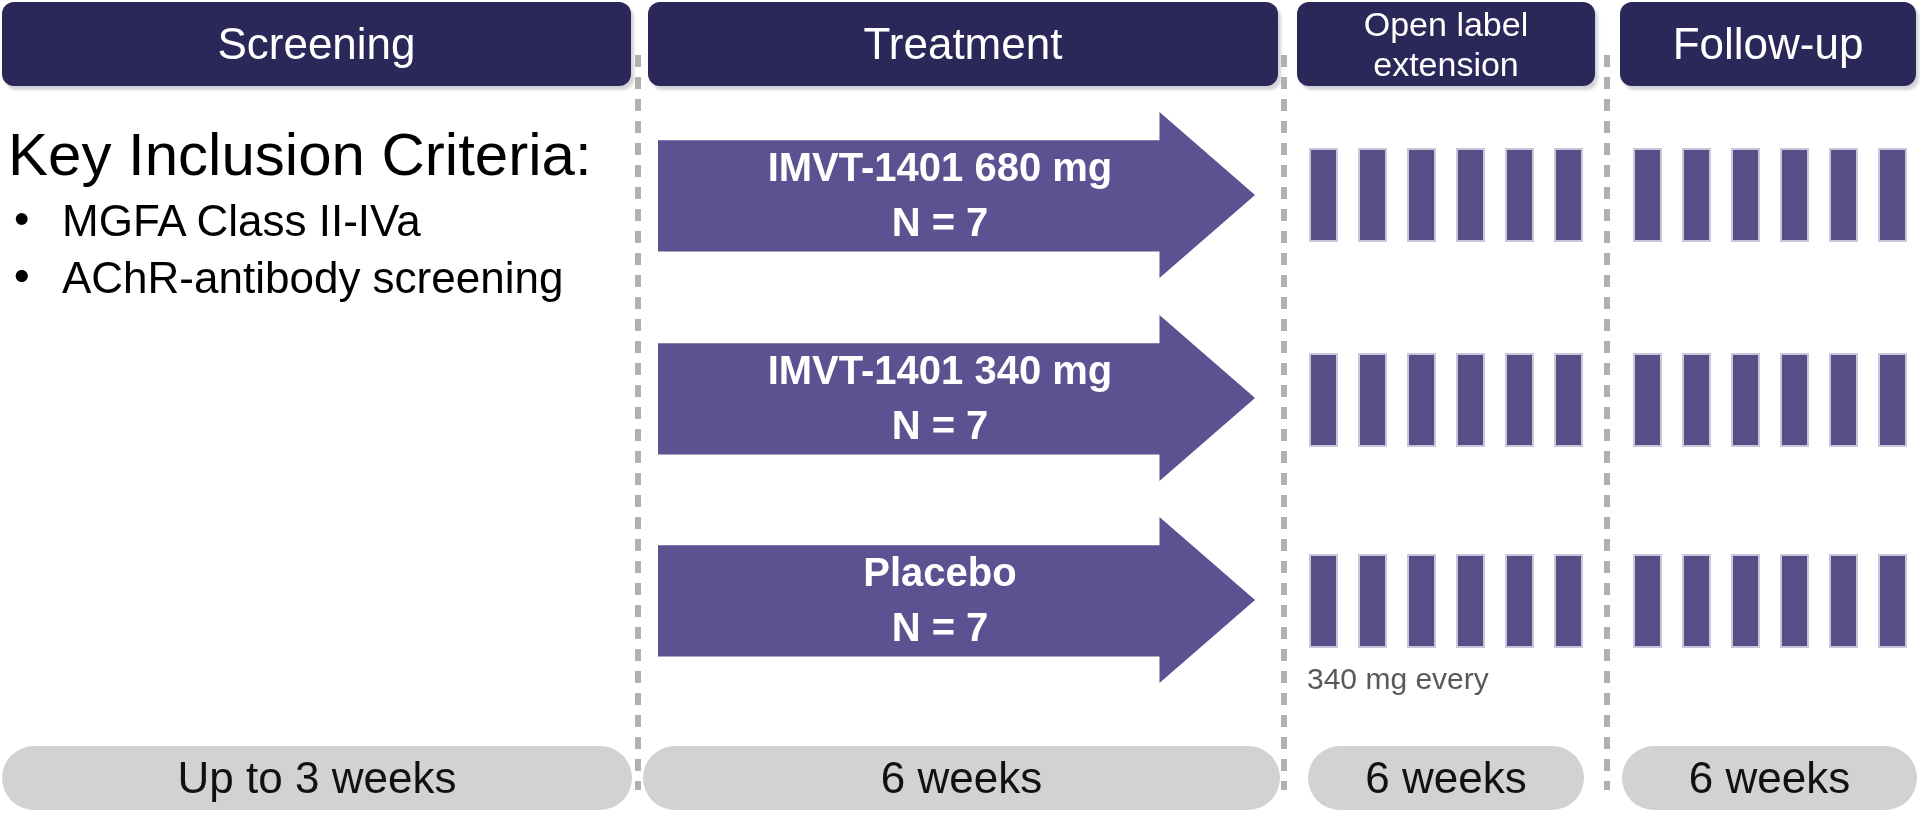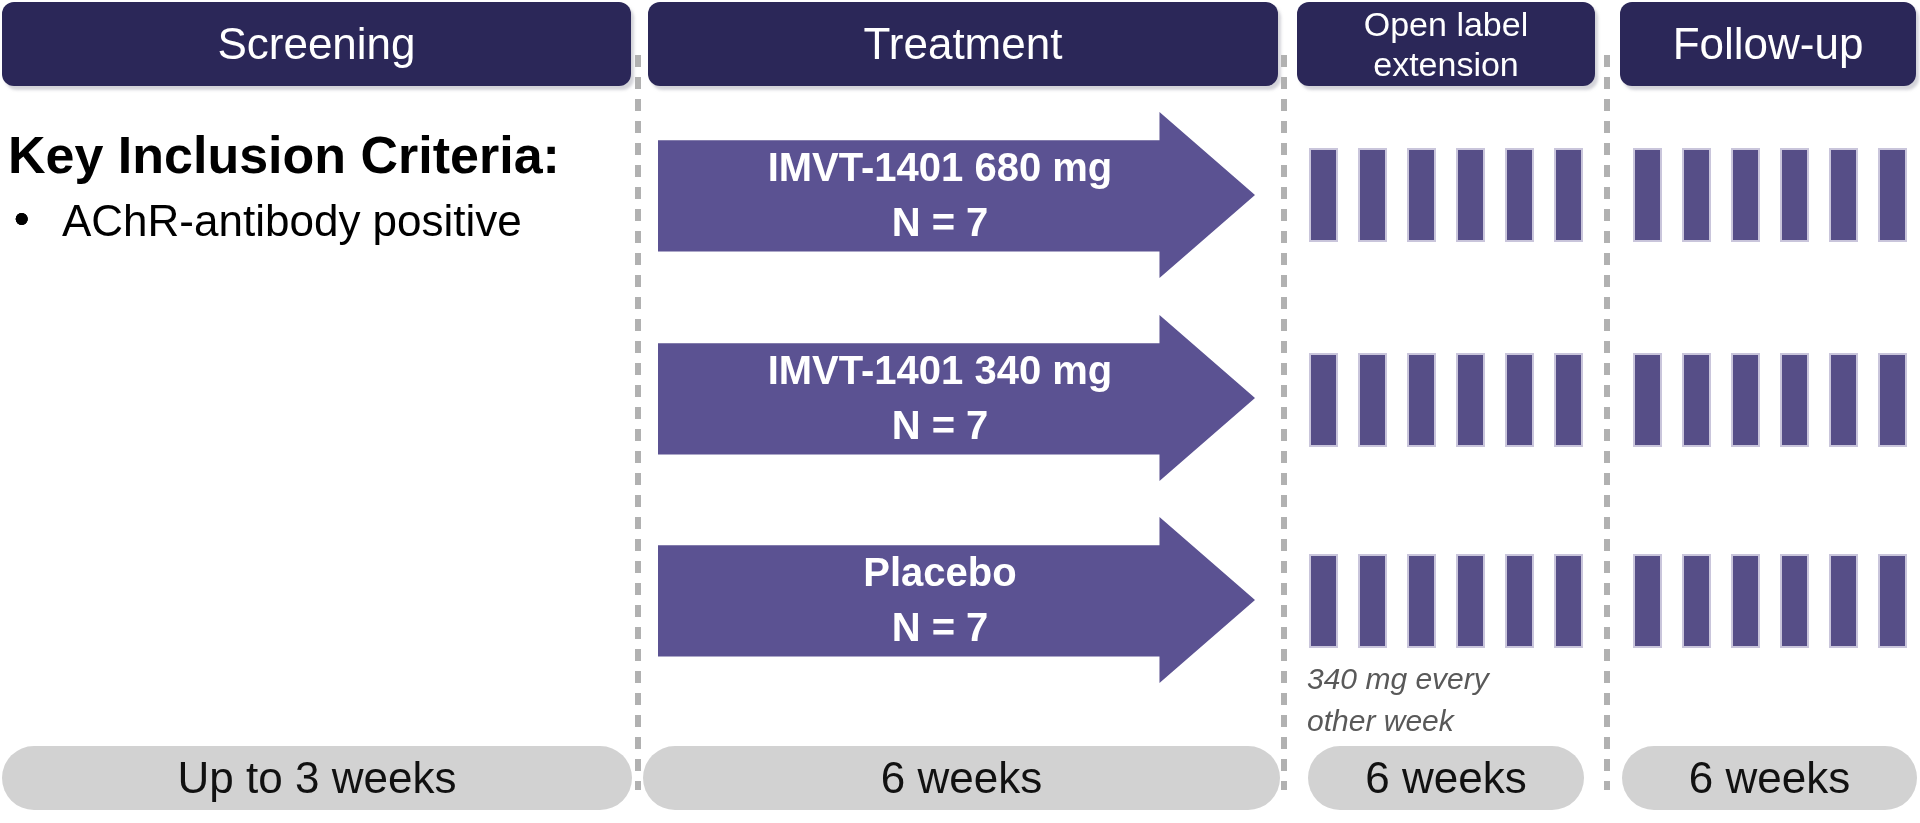--- a/index.html
+++ b/index.html
@@ -20,21 +20,21 @@
   .hdr-ole{left:1297px;width:298px;}
   .hdr-followup{left:1620px;width:296px;}
   
   .sep{
     position:absolute;top:55px;height:735px;width:6px;
     background:repeating-linear-gradient(to bottom,#B1B1B1 0 12px,transparent 12px 22px);
   }
   .sep1{left:635px;} .sep2{left:1281px;} .sep3{left:1604px;}
   
   .criteria{position:absolute;left:8px;top:124px;width:628px;color:#000;}
-  .criteria-heading{font-size:52px;font-weight:bold;line-height:62px;white-space:nowrap;}
+  .criteria-heading{font-size:60px;font-weight:normal;line-height:62px;white-space:nowrap;}
   .bullets{width:590px;font-size:44px;line-height:57px;margin-top:6px;}
   .bullet{position:relative;padding-left:54px;}
   .bullet .dot{position:absolute;left:6px;top:-2px;}
   
   .arm{position:absolute;left:658px;width:597px;height:166px;}
   .arm1{top:112px;} .arm2{top:315px;} .arm3{top:517px;}
   .arrow{
     position:absolute;inset:0;background:#5B5292;
     clip-path:polygon(0% 17%,84% 17%,84% 0%,100% 50%,84% 100%,84% 84%,0% 84%);
     filter:drop-shadow(2px 3px 1px rgba(170,170,178,.45));
@@ -47,21 +47,21 @@
   
   .dashes{position:absolute;display:flex;gap:20px;}
   .dashes .bar{
     width:29px;height:94px;background:#564E87;border:2px solid #C9C5DB;box-sizing:border-box;
   }
   .ole-r1{left:1309px;top:148px;} .ole-r2{left:1309px;top:353px;} .ole-r3{left:1309px;top:554px;}
   .fu-r1{left:1633px;top:148px;}  .fu-r2{left:1633px;top:353px;}  .fu-r3{left:1633px;top:554px;}
   
   .ole-note{
     position:absolute;left:1307px;top:658px;width:230px;
-    font-size:30px;line-height:42px;font-style:italic;color:#595959;
+    font-size:30px;line-height:42px;color:#595959;
   }
   
   .pill{
     position:absolute;top:746px;height:64px;background:#D2D2D2;border-radius:40px;
     color:#111;font-size:44px;display:flex;align-items:center;justify-content:center;
   }
   .pill-screening{left:2px;width:630px;}
   .pill-treatment{left:643px;width:637px;}
   .pill-ole{left:1308px;width:276px;}
   .pill-followup{left:1622px;width:295px;}
@@ -87,27 +87,28 @@
 
   <div class="sep sep1"></div>
   <div class="sep sep2"></div>
   <div class="sep sep3"></div>
 
   <div class="criteria">
     <div class="criteria-heading">Key Inclusion Criteria:</div>
     <div class="bullets">
       <div class="bullet">
         <span class="dot">•</span>
+        <span>MGFA Class II-IVa</span>
       </div>
       <div class="bullet">
         <span class="dot">•</span>
       </div>
       <div class="bullet">
         <span class="dot">•</span>
-        <span>AChR-antibody positive</span>
+        <span>AChR-antibody screening</span>
       </div>
     </div>
   </div>
 
   <div class="arm arm1">
     <div class="arrow"></div>
     <div class="arm-text">
       <span>IMVT-1401 680 mg</span>
       <span>N = 7</span>
     </div>
@@ -172,21 +173,20 @@
       <div class="bar"></div>
       <div class="bar"></div>
       <div class="bar"></div>
       <div class="bar"></div>
       <div class="bar"></div>
       <div class="bar"></div>
     </div>
 
   <div class="ole-note">
     <div>340 mg every</div>
-    <div>other week</div>
   </div>
 
   <div class="pill pill-screening">
     <span>Up to 3 weeks</span>
   </div>
   <div class="pill pill-treatment">
     <span>6 weeks</span>
   </div>
   <div class="pill pill-ole">
     <span>6 weeks</span>

